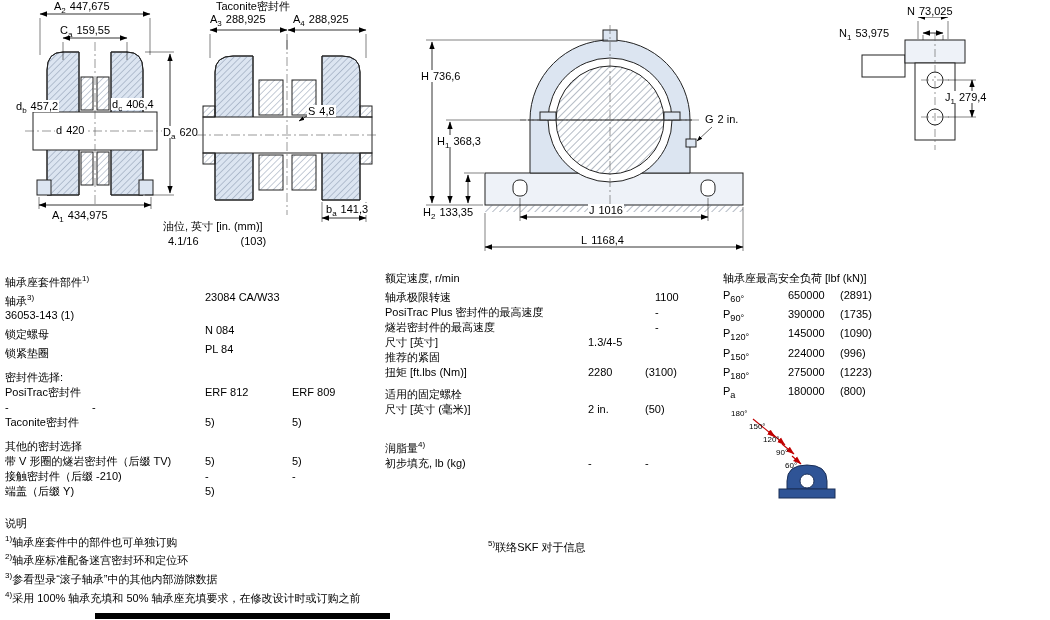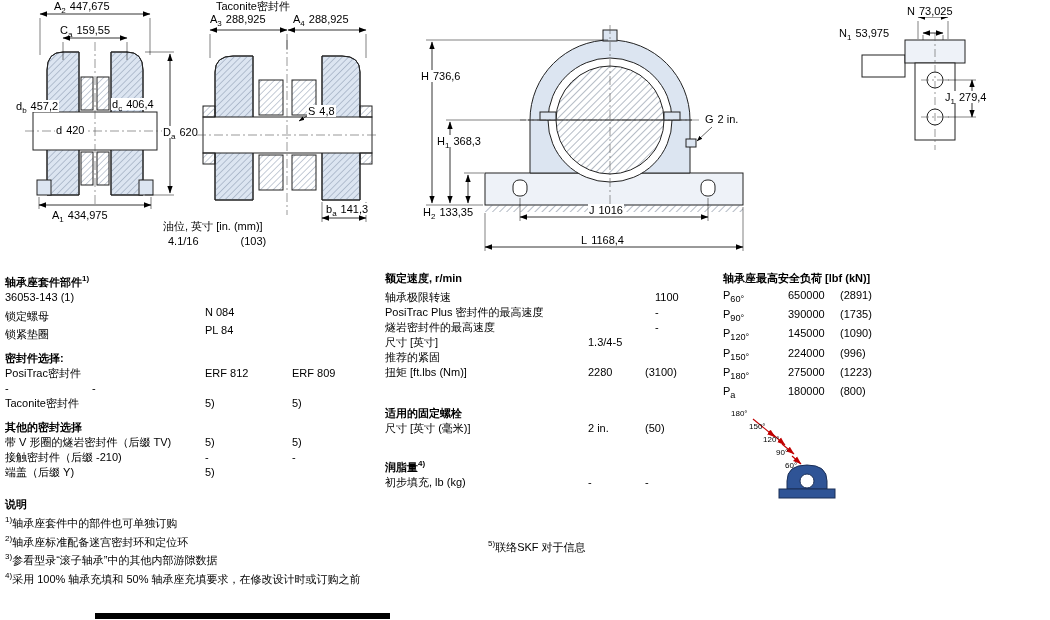--- a/index.html
+++ b/index.html
@@ -6,21 +6,21 @@
   body{position:relative;width:1050px;height:620px;background:#fff;overflow:hidden;
        font-family:"Liberation Sans","DejaVu Sans",sans-serif;font-size:11px;color:#000}
   .drawing{position:absolute}
   .dim{position:absolute;white-space:nowrap;background:#fff;line-height:12px;padding:0 1px;font-size:11px}
   .dim sub{font-size:8px;line-height:0}
   .dim .val{margin-left:4px}
   sup{font-size:8px}
   .col{position:absolute}
   .row{display:flex;line-height:15px}
   .row span{white-space:nowrap}
-  .hdr{font-weight:bold;line-height:15px;white-space:nowrap}
+  .hdr{font-weight:normal;line-height:15px;white-space:nowrap}
   .lc .lbl{width:200px;flex:0 0 auto}
   .lc .v1{width:87px;flex:0 0 auto}
   .mcA .lbl{width:270px;flex:0 0 auto}
   .mcB .lbl{width:203px;flex:0 0 auto}
   .mcB .v1{width:57px;flex:0 0 auto}
   .rc .lbl{width:65px;flex:0 0 auto}
   .rc .v1{width:52px;flex:0 0 auto}
   .note-row{line-height:15px;white-space:nowrap}
   .bar{position:absolute;background:#000}
   .angle{position:absolute;font-size:8px;line-height:9px}
@@ -222,20 +222,24 @@
   </svg>
   <div class="dim" style="left:106px;top:0"><span>N</span><sub></sub><span class="val">73,025</span></div>
   <div class="dim" style="left:38px;top:22px"><span>N</span><sub>1</sub><span class="val">53,975</span></div>
   <div class="dim" style="left:144px;top:86px"><span>J</span><sub>1</sub><span class="val">279,4</span></div>
 </div>
 
 <div class="col" style="left:5px;top:271px;width:378px">
   <div class="hdr"><span>轴承座套件部件</span><sup>1)</sup></div>
 
   <div class="row lc">
+      <span class="lbl"><span>轴承</span><sup>3)</sup></span>
+      <span class="v1">23084 CA/W33</span>
+    </div>
+  <div class="row lc">
       <span class="v1">36053-143 (1)</span>
     </div>
   <div class="row lc">
       <span class="lbl"><span>锁定螺母</span><sup></sup></span>
       <span class="v1">N 084</span>
     </div>
   <div class="row lc">
       <span class="lbl"><span>锁紧垫圈</span><sup></sup></span>
       <span class="v1">PL 84</span>
     </div>
@@ -307,21 +311,21 @@
       <span class="lbl">推荐的紧固</span>
       <span class="v1"></span>
       <span class="v2"></span>
     </div>
   <div class="row mcB">
       <span class="lbl">扭矩 [ft.lbs (Nm)]</span>
       <span class="v1">2280</span>
       <span class="v2">(3100)</span>
     </div>
 
-  <div class="hdr" style="margin-top:26px">适用的固定螺栓</div>
+  <div class="hdr" style="margin-top:7px">适用的固定螺栓</div>
   <div class="row mcB">
       <span class="lbl">尺寸 [英寸 (毫米)]</span>
       <span class="v1">2 in.</span>
       <span class="v2">(50)</span>
     </div>
 
   <div class="hdr" style="margin-top:20px"><span>润脂量</span><sup>4)</sup></div>
   <div class="row mcB">
       <span class="lbl">初步填充, lb (kg)</span>
       <span class="v1">-</span>

